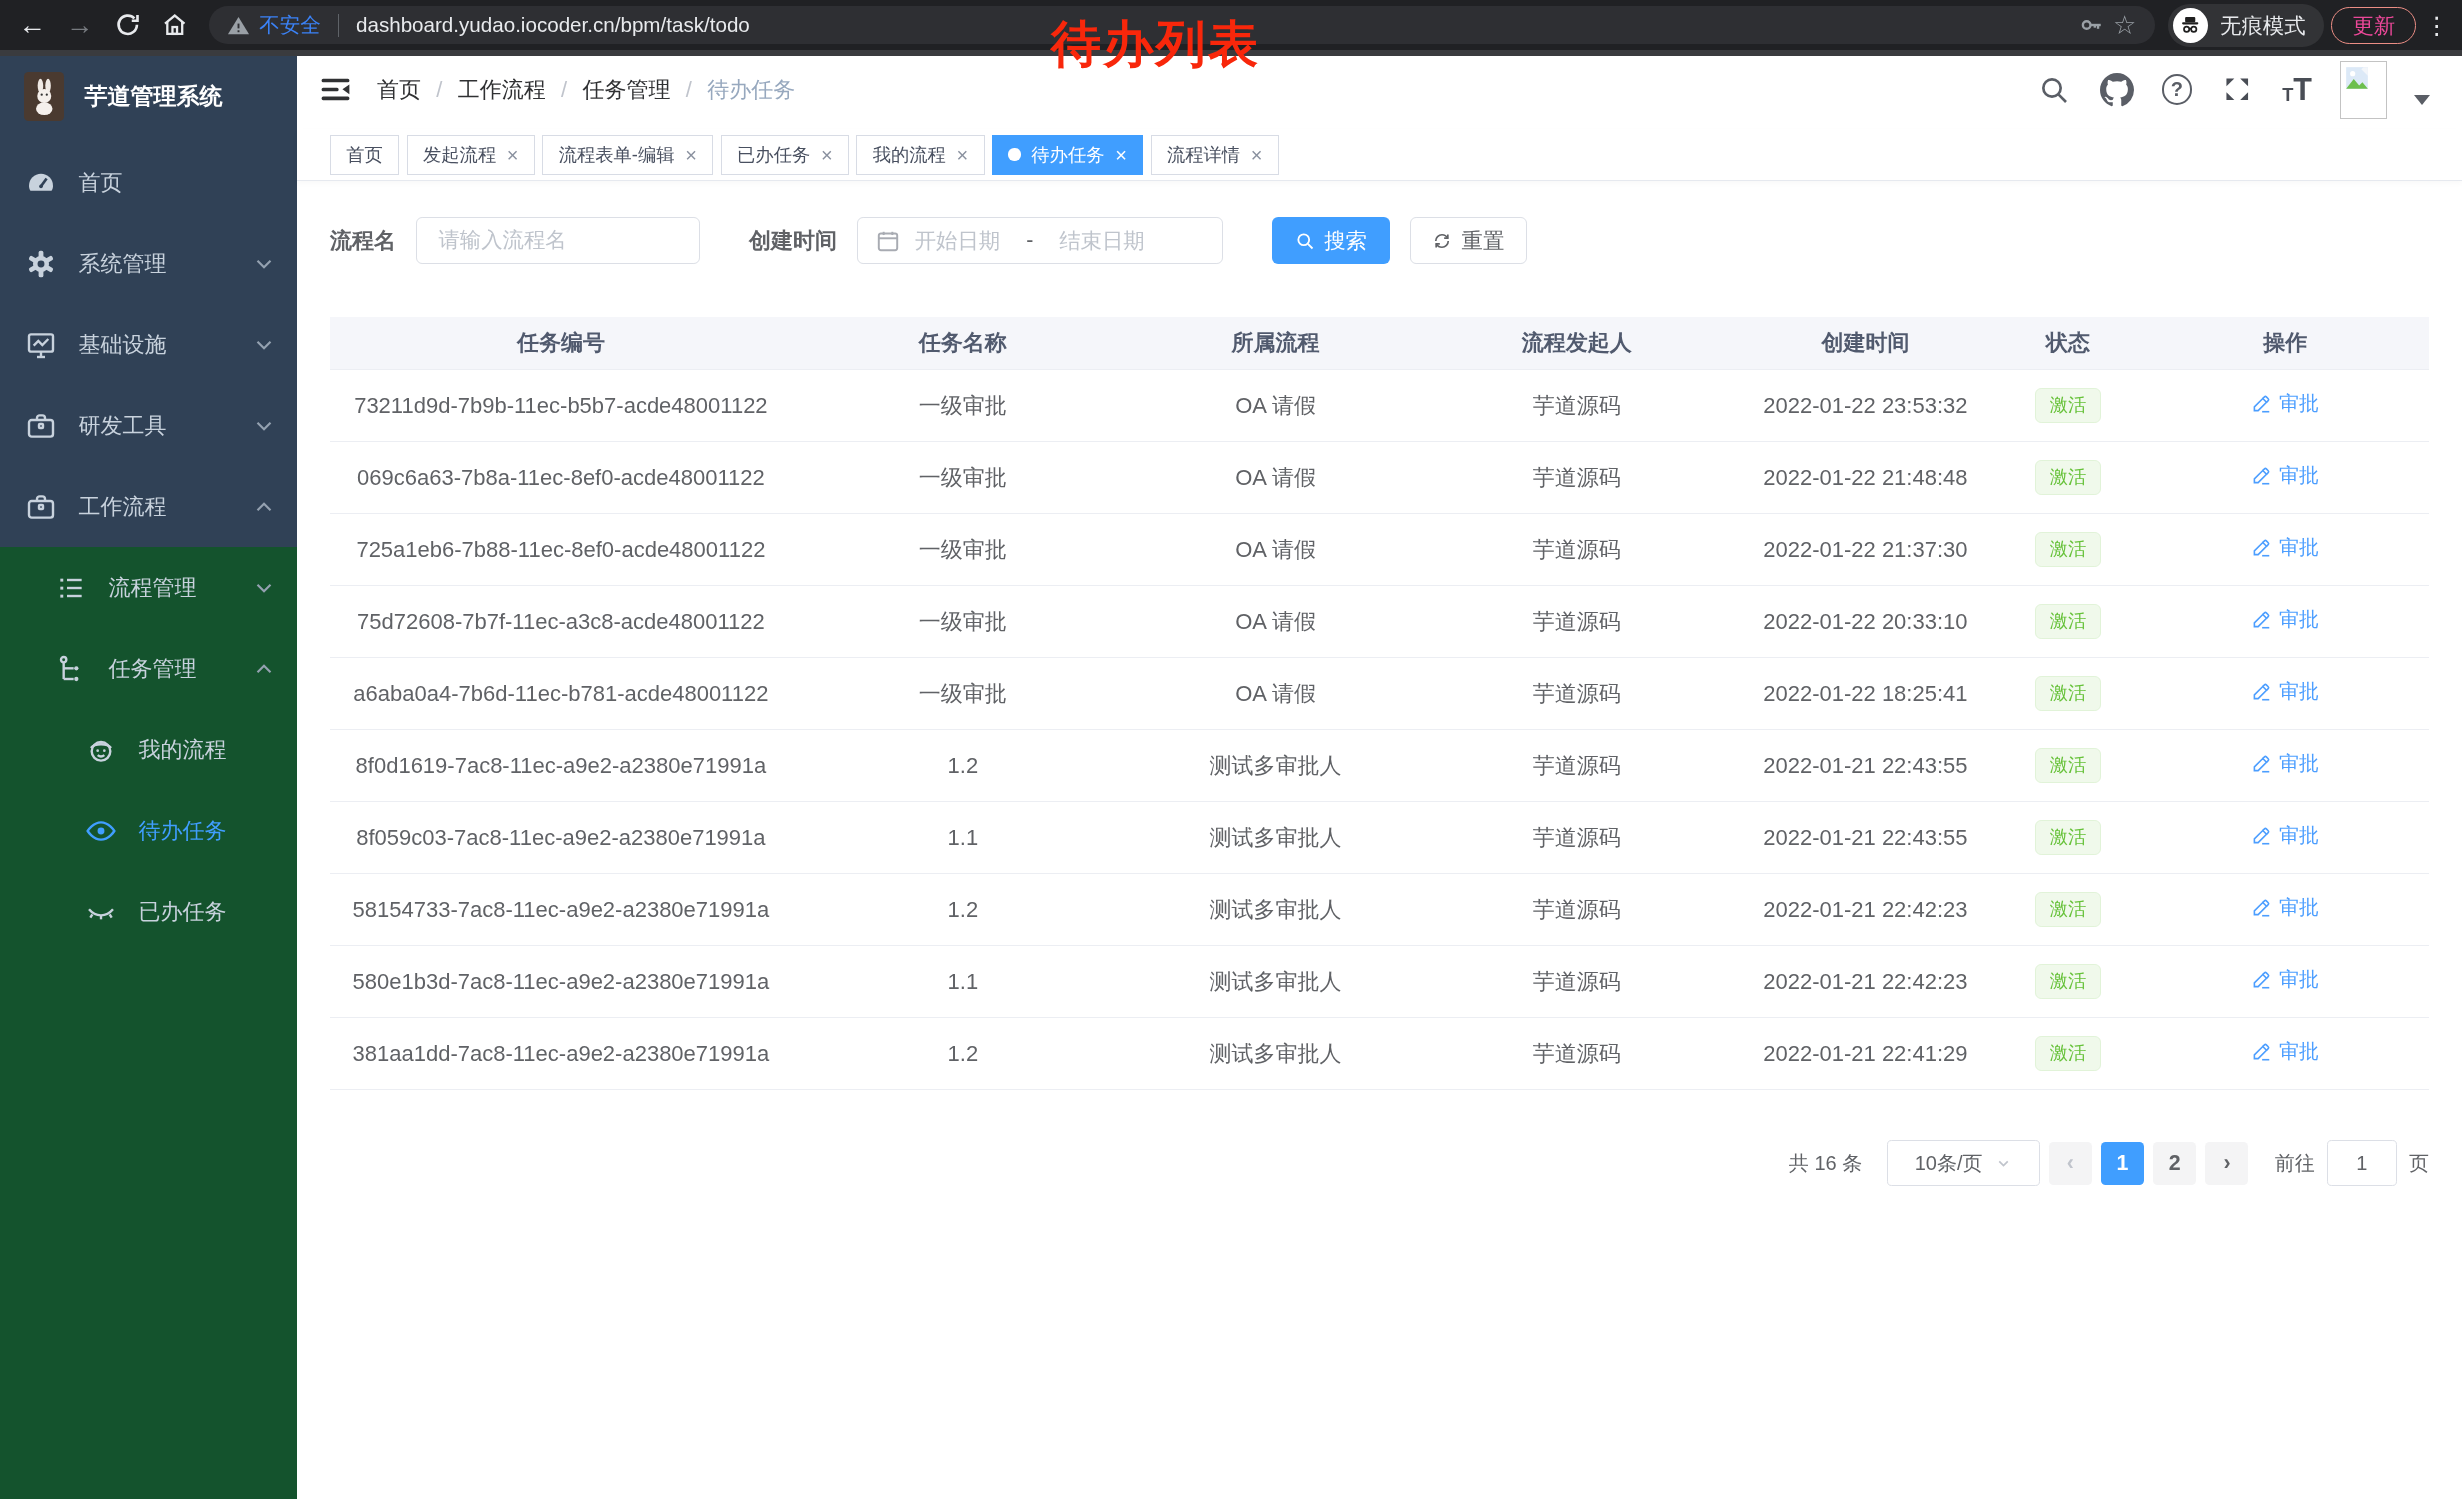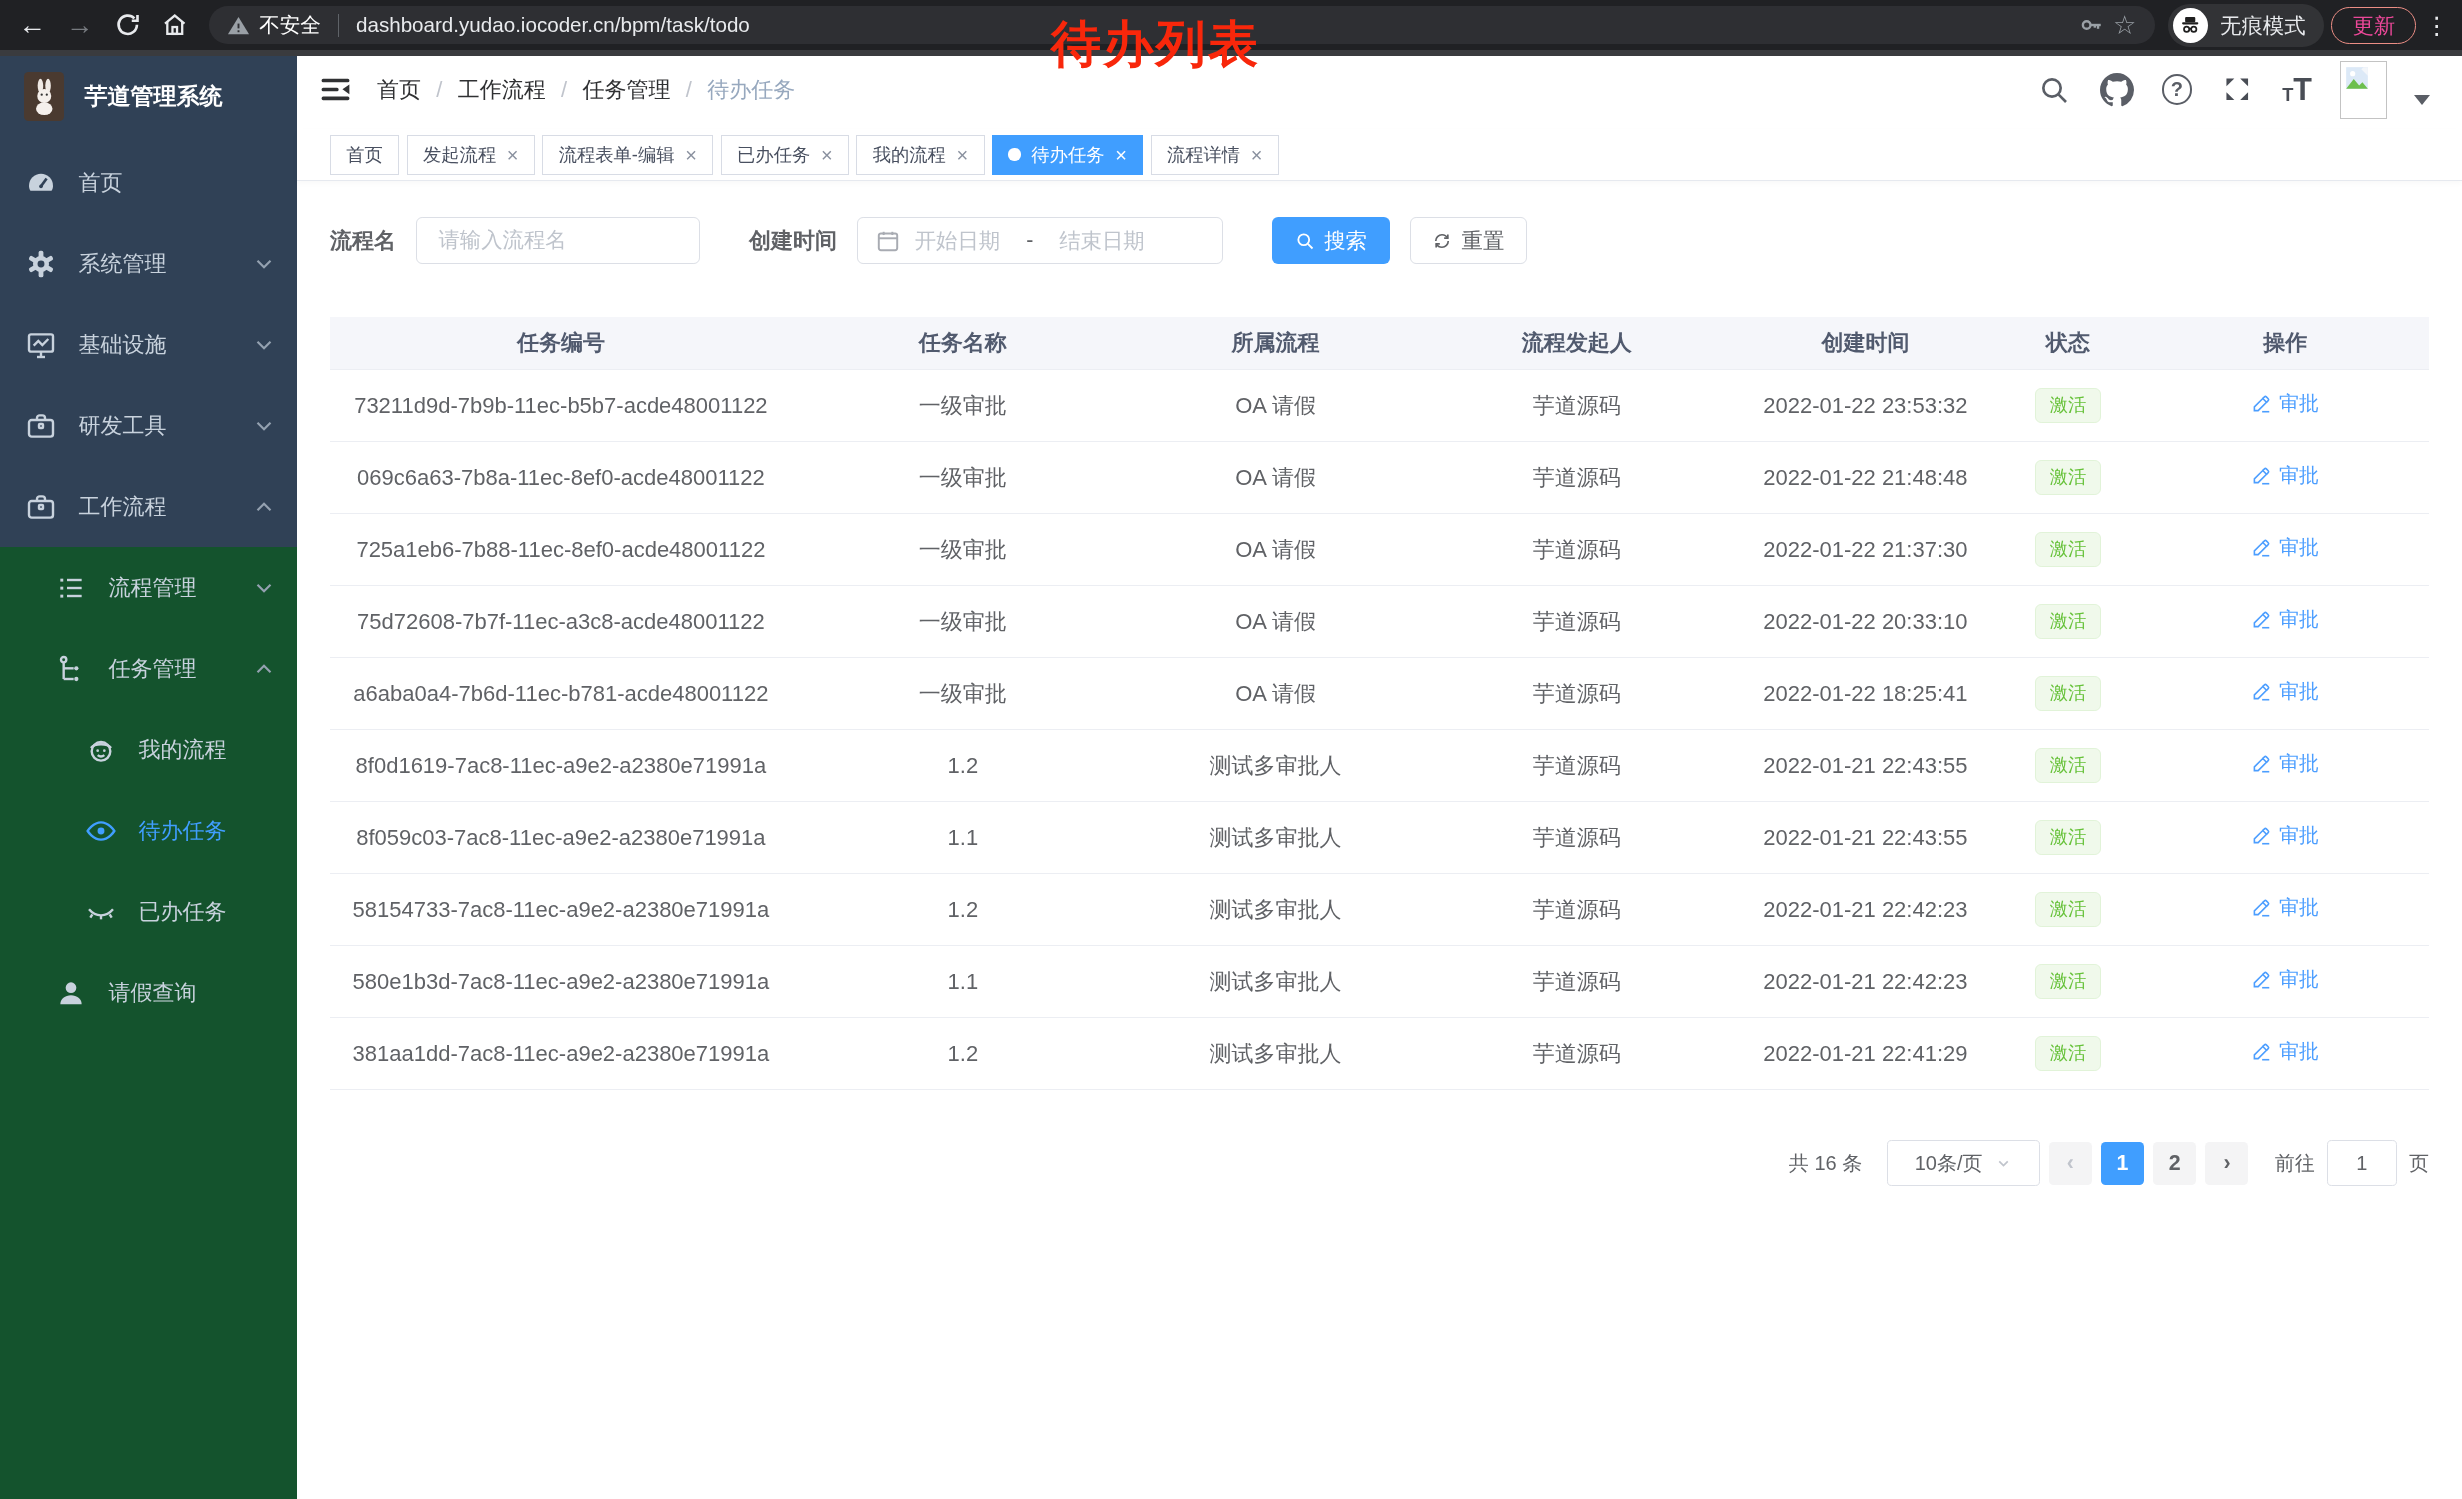--- a/index.html
+++ b/index.html
@@ -3,21 +3,21 @@
 <meta charset="utf-8">
 <style>
   * { margin:0; padding:0; box-sizing:border-box; }
   html,body { width:2462px; height:1500px; font-family:"Liberation Sans","DejaVu Sans",sans-serif; background:#fff; position:relative; overflow:hidden; }
 
   
   #browser-toolbar{position:absolute;top:0;left:0;width:2462px;height:50px;background:#202124;display:flex;align-items:center;padding:0 12.2px;gap:7.6px;z-index:6;}
   .nav-ico{width:40px;height:40px;display:flex;align-items:center;justify-content:center;color:#e8eaed;font-size:27.5px;flex-shrink:0;}
   .nav-ico.dim{color:#777b80;}
   .omnibox{flex:1;height:38px;background:#2e2f33;border-radius:19px;display:flex;align-items:center;padding:0 18.3px;margin:0 6.1px;gap:9.2px;min-width:0;}
-  .omni-sec{color:#ffffff;font-size:20.6px;white-space:nowrap;}
+  .omni-sec{color:#3b82f6;font-size:20.6px;white-space:nowrap;}
   .omni-div{width:1.5px;height:23px;background:#5f6368;margin:0 7.6px;flex-shrink:0;}
   .omni-url{color:#e8eaed;font-size:20.6px;white-space:nowrap;overflow:hidden;flex:1;}
   .omni-spacer{flex:0 0 6.1px;}
   .star{color:#9aa0a6;font-size:26px;}
   .incog-chip{height:43px;background:#323336;border-radius:21.4px;display:flex;align-items:center;gap:12.2px;padding:0 18.3px 0 4.6px;color:#e8eaed;font-size:21.4px;flex-shrink:0;white-space:nowrap;}
   .incog-ava{width:35px;height:35px;border-radius:50%;background:#fff;display:flex;align-items:center;justify-content:center;}
   .update-btn{height:37px;padding:0 20px;border:1.5px solid #ec8e85;border-radius:18.3px;background:none;color:#ec4899;font-size:21.4px;flex-shrink:0;}
   .kebab{color:#e8eaed;font-size:24.4px;width:26px;text-align:center;flex-shrink:0;}
   #chrome-edge{position:absolute;top:50px;left:0;width:2462px;height:6.1px;background:#3a3b3e;z-index:5;}
 
@@ -276,27 +276,20 @@
       </div>
       <div class="menu-item lv3">
         <svg class="mi" viewBox="0 0 24 24" fill="none" stroke="#c8d2dd" stroke-width="1.8">
             <path d="M3 10c2.5 3 6 4.5 9 4.5s6.5-1.5 9-4.5"></path>
             <line x1="5.5" y1="13.8" x2="4" y2="16.2"></line>
             <line x1="12" y1="14.8" x2="12" y2="17.5"></line>
             <line x1="18.5" y1="13.8" x2="20" y2="16.2"></line>
           </svg>
         <span class="lbl">已办任务</span>
       </div>
-      <div class="menu-item lv2">
-        <svg class="mi" viewBox="0 0 24 24" fill="#c8d2dd">
-            <circle cx="12" cy="8" r="4"></circle>
-            <path d="M4 20.5c0-4.2 3.6-6.8 8-6.8s8 2.6 8 6.8z"></path>
-          </svg>
-        <span class="lbl">请假查询</span>
-      </div>
     </div>
   </aside>
 
   <main id="main">
 
     <div id="navbar">
       <svg class="hamburger" viewBox="0 0 24 24" fill="#303133">
           <rect x="3" y="5" width="18" height="2.3" rx="1"></rect>
           <rect x="3" y="10.8" width="11" height="2.3" rx="1"></rect>
           <rect x="3" y="16.6" width="18" height="2.3" rx="1"></rect>

